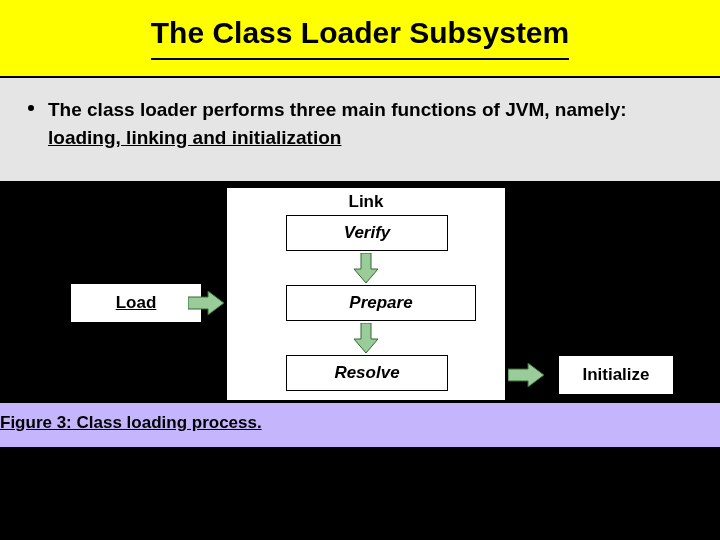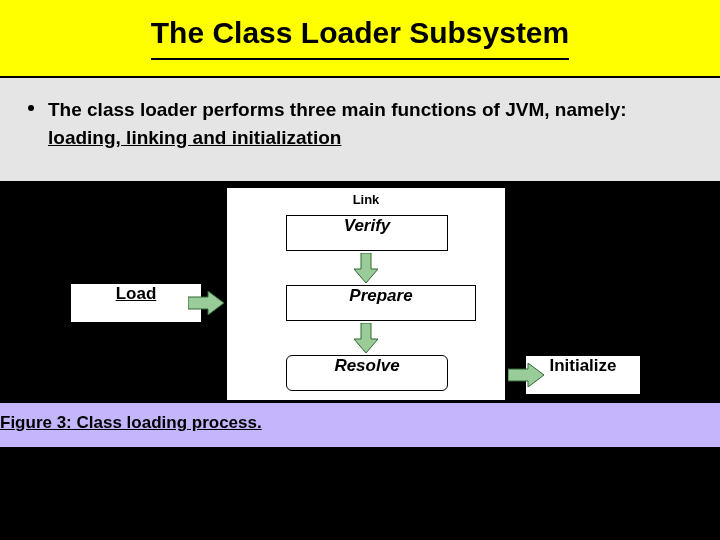--- a/index.html
+++ b/index.html
@@ -57,46 +57,46 @@
     height: 222px;
     margin: 0 auto;
     background: #000;
     position: relative;
   }
   .box {
     position: absolute;
     background: #fff;
     border: 1px solid #000;
     display: flex;
-    align-items: flex-start;
+    align-items: center;
     justify-content: center;
     font-weight: bold;
     font-size: 17px;
     font-family: Arial, sans-serif;
   }
   .box .label { padding: 0 6px; }
   .box.italic { font-style: italic; }
   .load { left: 30px; top: 102px; width: 132px; height: 40px; text-decoration: underline; }
   .link-outer {
     position: absolute;
     left: 186px; top: 6px; width: 280px; height: 214px;
     background: #fff;
     border: 1px solid #000;
   }
   .link-title {
     position: absolute;
     left: 0; top: 4px; width: 100%;
     text-align: center;
     font-weight: bold;
-    font-size: 13px;
+    font-size: 17px;
   }
   .verify  { left: 246px; top: 34px;  width: 162px; height: 36px; }
   .prepare { left: 246px; top: 104px; width: 190px; height: 36px; }
-  .resolve { left: 246px; top: 174px; width: 162px; height: 36px; border-radius: 6px; }
-  .init    { left: 485px; top: 174px; width: 116px; height: 40px; }
+  .resolve { left: 246px; top: 174px; width: 162px; height: 36px; }
+  .init    { left: 518px; top: 174px; width: 116px; height: 40px; }
   .arrow {
     position: absolute;
     display: flex;
     align-items: center;
   }
   .arrow svg { display: block; }
   .caption-band {
     width: 100%;
     background: #c4b5fd;
     text-align: left;

